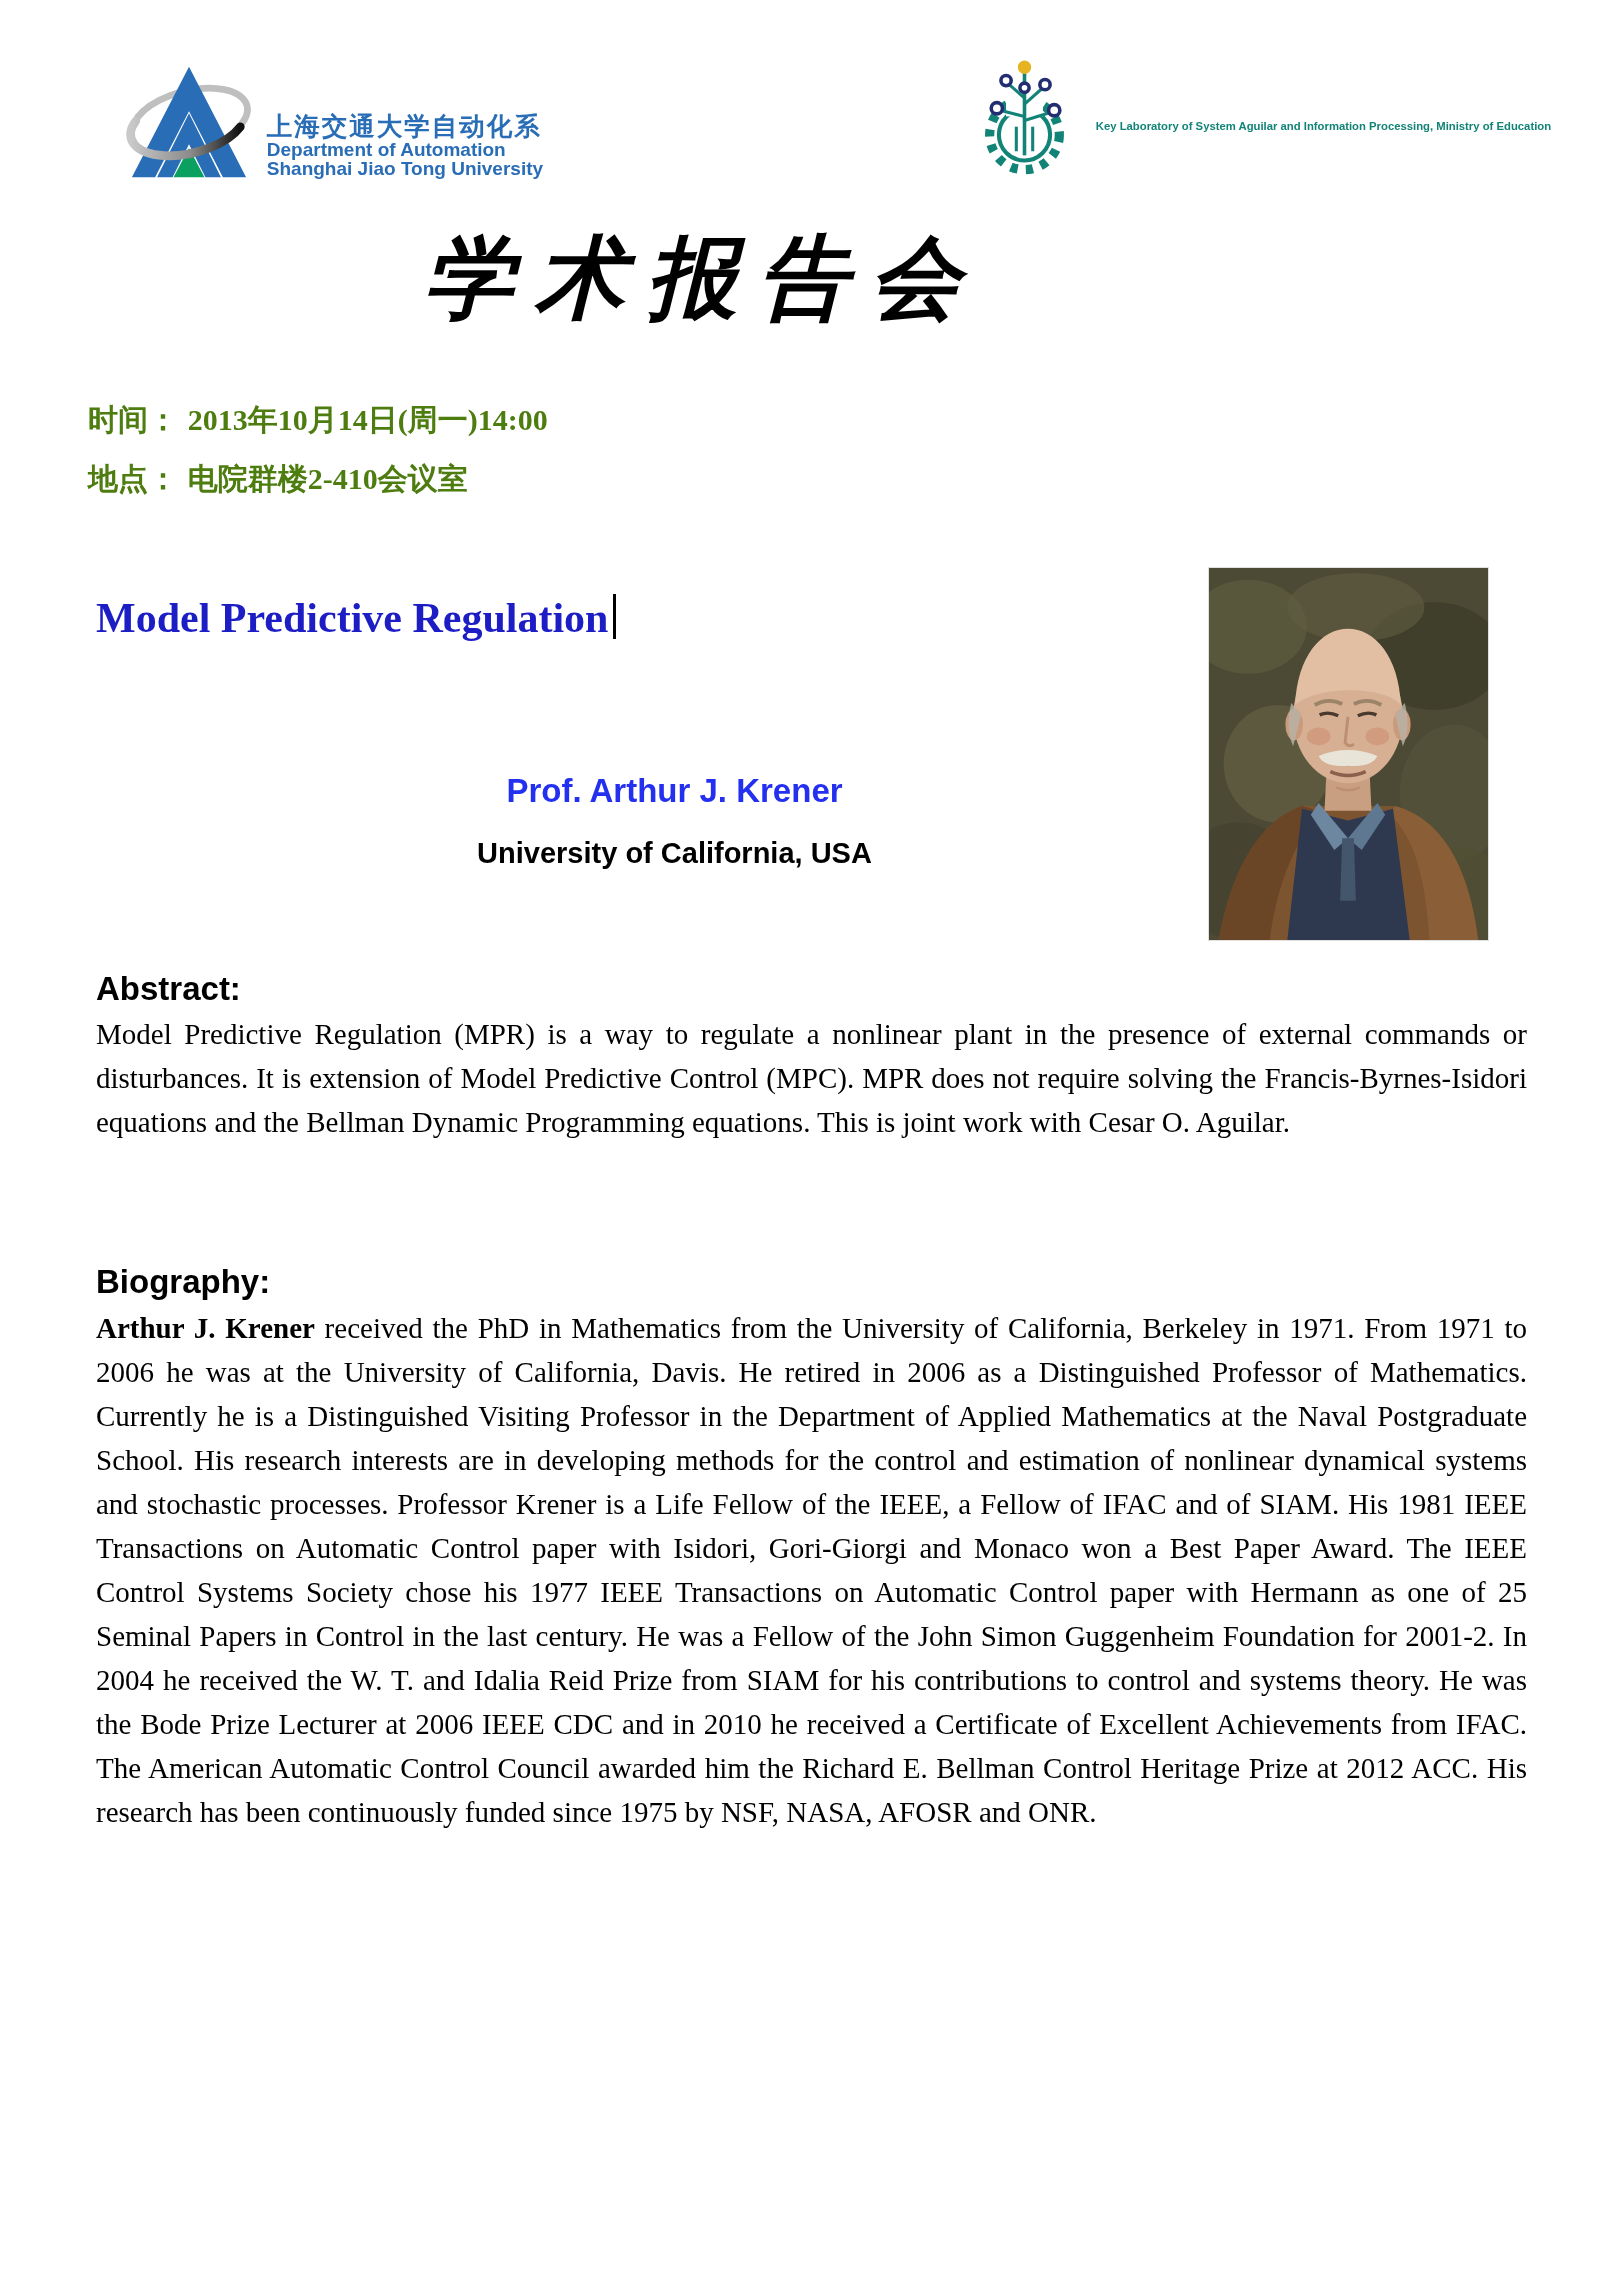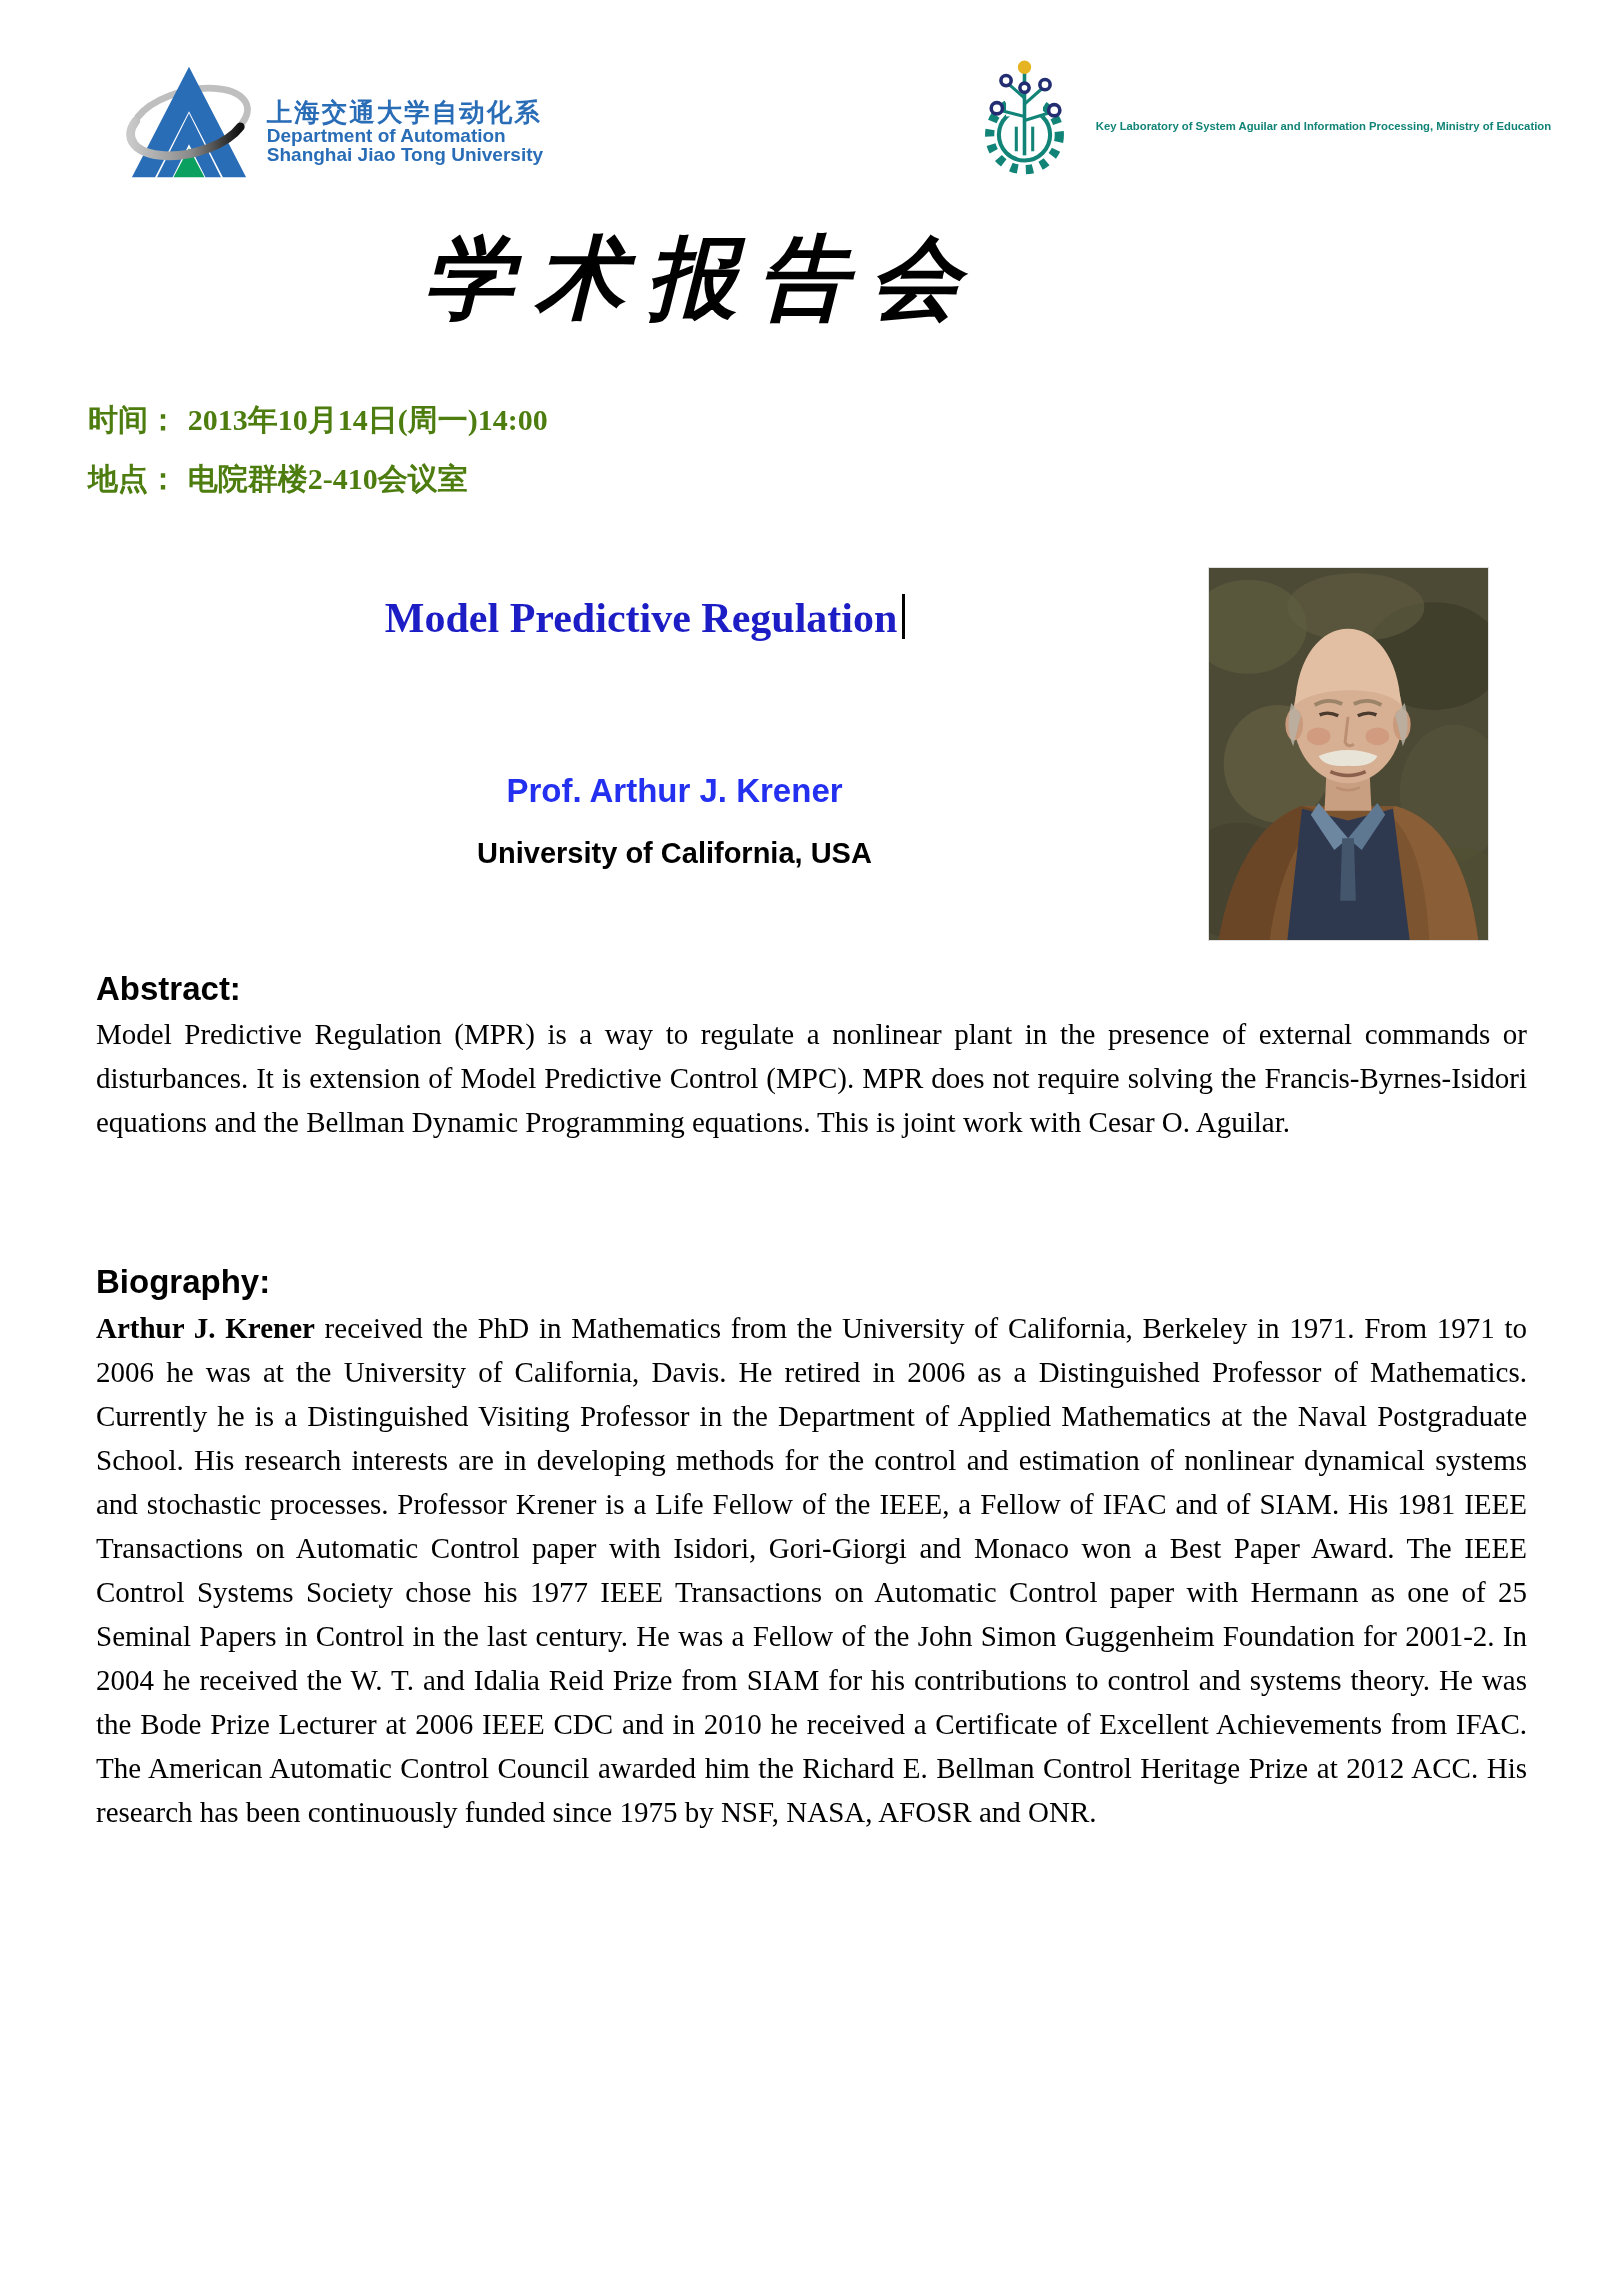--- a/index.html
+++ b/index.html
@@ -8,21 +8,21 @@
     width:1621px;height:2293px;
     background:#ffffff;
     font-family:"Liberation Serif", serif;
     color:#000;
     overflow:hidden;
     margin:0 auto;
   }
   
   .logo-left{position:absolute;left:123px;top:61px;display:flex;align-items:flex-end;}
   .logo-left svg{width:132px;height:120px;display:block;}
-  .logo-left .txt{margin-left:11.8px;margin-bottom:16px;line-height:1.04;}
+  .logo-left .txt{margin-left:11.8px;margin-bottom:2px;line-height:1.04;}
   .logo-left .cn{font-family:"Liberation Sans",sans-serif;font-weight:bold;font-size:25.5px;color:#2a6db7;letter-spacing:2px;}
   .logo-left .en{font-family:"Liberation Sans",sans-serif;font-weight:bold;font-size:19px;color:#2a6db7;}
   .logo-right{position:absolute;left:963px;top:57px;display:flex;align-items:flex-start;}
   .logo-right svg{width:123px;height:125px;display:block;}
   .logo-right .txt{margin-left:9.8px;margin-top:57px;}
   .logo-right .cn{font-family:"Liberation Sans",sans-serif;font-weight:bold;font-size:26px;color:#128477;letter-spacing:0.5px;white-space:nowrap;}
   .logo-right .en{font-family:"Liberation Sans",sans-serif;font-weight:bold;font-size:11.3px;color:#128477;margin-top:5.9px;white-space:nowrap;}
   
   .banner{
     position:absolute;left:0;top:218px;width:1405px;text-align:center;
@@ -31,21 +31,21 @@
     font-family:"Liberation Serif",serif;
   }
   
   .meta{position:absolute;left:88px;font-size:30px;font-weight:bold;
         font-family:Liberation Serif, serif;color:#4d7c0f;}
   .meta .lbl{margin-right:9.8px;}
   .meta-time{top:400px;}
   .meta-loc{top:459px;}
   
   .talk-title{
-    position:absolute;left:96px;top:594px;width:1098px;text-align:center;
+    position:absolute;left:96px;top:594px;width:1098px;
     font-size:42px;font-weight:bold;color:#1d1dc6;
     font-family:"Liberation Serif",serif;
   }
   .cursor{display:inline-block;width:2.9px;height:45px;background:#000;margin-left:4.9px;vertical-align:-6.9px;}
   .speaker{
     position:absolute;left:96px;top:772px;width:1157px;text-align:center;
     font-size:33px;font-weight:bold;color:#2430f0;
     font-family:"Liberation Sans",sans-serif;
   }
   .affiliation{

